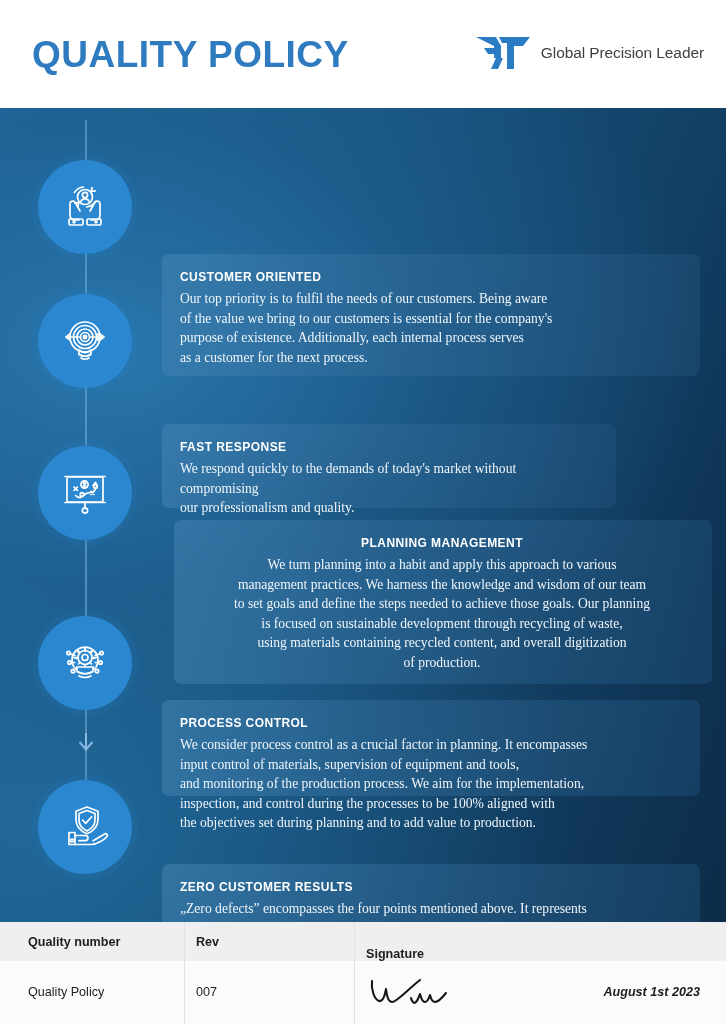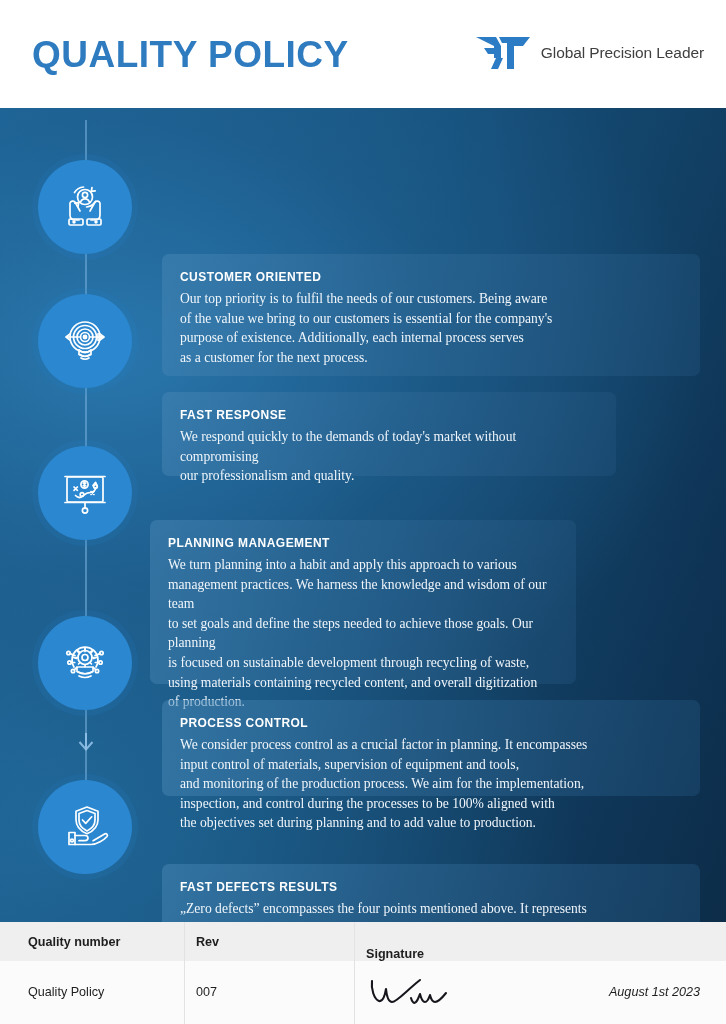--- a/index.html
+++ b/index.html
@@ -118,21 +118,21 @@
   .vline.g { background:#e2e2e2; }
 
   .f-cell {
     position:absolute;
     font-family:"Liberation Sans", sans-serif;
     color:#1e1e1e;
     white-space:nowrap;
   }
   .f-head .f-cell { font-size:12.6px; font-weight:bold; top:13px; }
   .f-body .f-cell { font-size:12.6px; top:24px; }
-  .f-date { font-style:italic; font-weight:normal; font-size:12.6px; }
+  .f-date { font-style:italic; font-weight:bold; font-size:12.6px; }
   .sig { position:absolute; left:366px; top:10px; }
 </style>
 </head>
 <body>
 
 <div class="page">
 
   <div class="header">
     <div class="doc-title">QUALITY POLICY</div>
 
@@ -188,21 +188,21 @@
         <circle cx="28" cy="24" r="4.5"></circle>
         <circle cx="28" cy="24" r="1.6" fill="#ffffff"></circle>
         <path d="M22 37 q6 5 12 0"></path>
         <path d="M22 37 l0 4.5 q6 4 12 0 l0 -4.5"></path>
         <path d="M23 41.5 q5 3.5 10 0"></path>
         <path d="M24 45 q4 2.5 8 0"></path>
         <path d="M9 24 l14 0 M9 24 l4 -3.2 M9 24 l4 3.2"></path>
         <path d="M33 24 l14 0 M47 24 l-4.5 -3.4 M47 24 l-4.5 3.4 M41 20.8 l0 6.4 M44 21.8 l0 4.4"></path>
       </svg>
     </div>
-    <div class="card" style="left:162px; top:284px; width:454px; height:84px;">
+    <div class="card" style="left:162px; top:316px; width:454px; height:84px;">
       <h3>FAST RESPONSE</h3>
       <p>We respond quickly to the demands of today's market without compromising
 our professionalism and quality.</p>
     </div>
 
     <div class="icon-badge" style="left:38px; top:338px;">
       <svg width="56" height="56" viewBox="0 0 56 56" fill="none" stroke="#ffffff" stroke-width="1.7" stroke-linecap="round" stroke-linejoin="round">
         <rect x="10" y="12" width="36" height="25" rx="1.5"></rect>
         <path d="M8 11.5 l40 0 M8 37.5 l40 0"></path>
         <path d="M28 37.5 l0 6"></path>
@@ -210,21 +210,21 @@
         <circle cx="27.5" cy="19.5" r="3.6"></circle>
         <path d="M27.5 17.2 l0 4.8 M26.3 18.2 h2.4 M26.3 20.6 h2.4"></path>
         <path d="M17 22 l3.4 3.4 M20.4 22 l-3.4 3.4"></path>
         <path d="M34 26.5 l3 3 M37 26.5 l-3 3"></path>
         <circle cx="38.5" cy="21.5" r="1.8"></circle>
         <circle cx="25" cy="29.5" r="1.8"></circle>
         <path d="M18.5 30.5 q4 4 8 0 q3 -3 7 -3 q4 0 5.5 -5"></path>
         <path d="M36 20.5 l2.6 -3.2 l1.4 3.6"></path>
       </svg>
     </div>
-    <div class="card" style="left:150px; top:412px; width:426px; height:164px;">
+    <div class="card" style="left:174px; top:412px; width:538px; height:164px;text-align:center;">
       <h3>PLANNING MANAGEMENT</h3>
       <p>We turn planning into a habit and apply this approach to various
 management practices. We harness the knowledge and wisdom of our team
 to set goals and define the steps needed to achieve those goals. Our planning
 is focused on sustainable development through recycling of waste,
 using materials containing recycled content, and overall digitization
 of production.</p>
     </div>
 
     <div class="icon-badge" style="left:38px; top:508px;">
@@ -261,21 +261,21 @@
         <path d="M30 8 l11 4.2 v8.5 c0 7 -5 11.5 -11 14 c-6 -2.5 -11 -7 -11 -14 v-8.5 z"></path>
         <path d="M30 11.5 l8 3 v6.6 c0 5.4 -3.7 8.8 -8 10.8 c-4.3 -2 -8 -5.4 -8 -10.8 v-6.6 z"></path>
         <path d="M25.5 21 l3.2 3.4 l6 -6.6"></path>
         <path d="M12 33.5 h6 v12 h-6 z"></path>
         <circle cx="15" cy="41.5" r="1.4"></circle>
         <path d="M18 36.5 h10 c2 0 3 1.2 3 2.6 c0 1.5 -1.2 2.6 -3 2.6 h-6"></path>
         <path d="M18 45.5 h16 c6 0 13 -4.5 16 -8 c1.3 -1.6 -0.6 -3.6 -2.4 -2.5 l-11.5 6.7"></path>
       </svg>
     </div>
     <div class="card" style="left:162px; top:756px; width:538px; height:138px;">
-      <h3>FAST DEFECTS RESULTS</h3>
+      <h3>ZERO CUSTOMER RESULTS</h3>
       <p>„Zero defects” encompasses the four points mentioned above. It represents
 the starting point of our commitment to meeting customer needs,
 responding quickly to their demands, effective planning, and controlling
 every process within the company. „Zero defects” is also our contribution
 to caring for the environment and the future of our planet.</p>
     </div>
 
   </div>
 
   <div class="footer">

